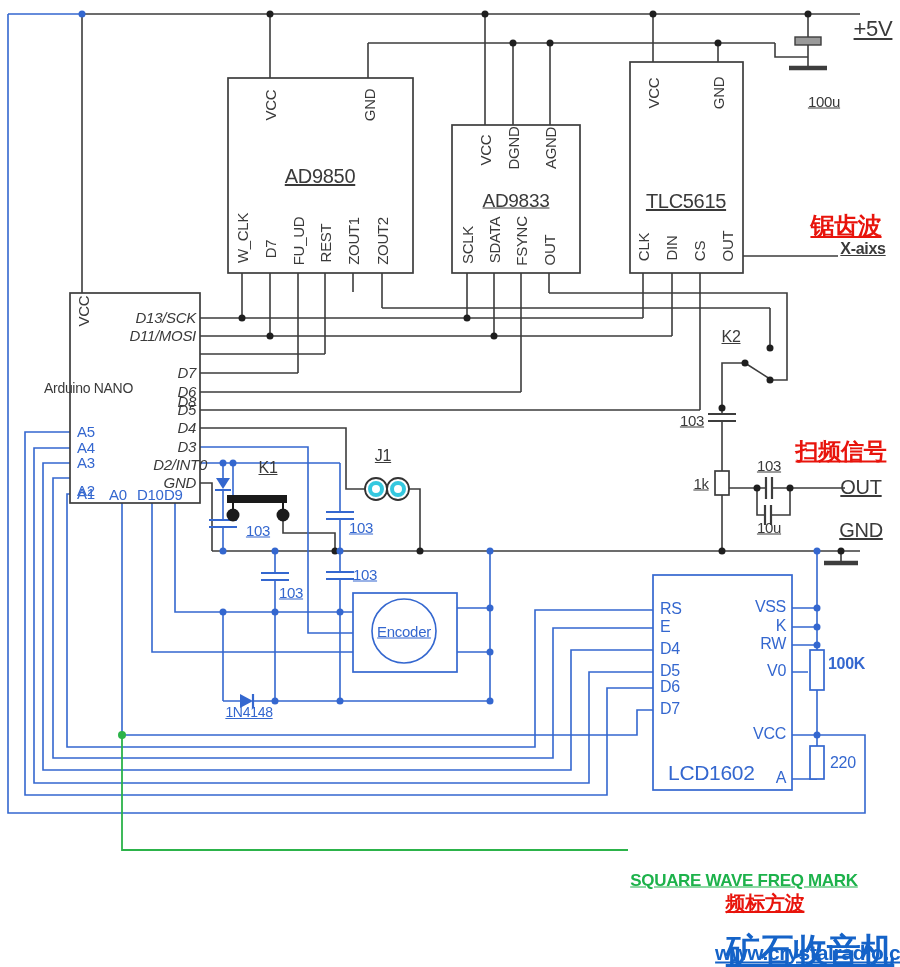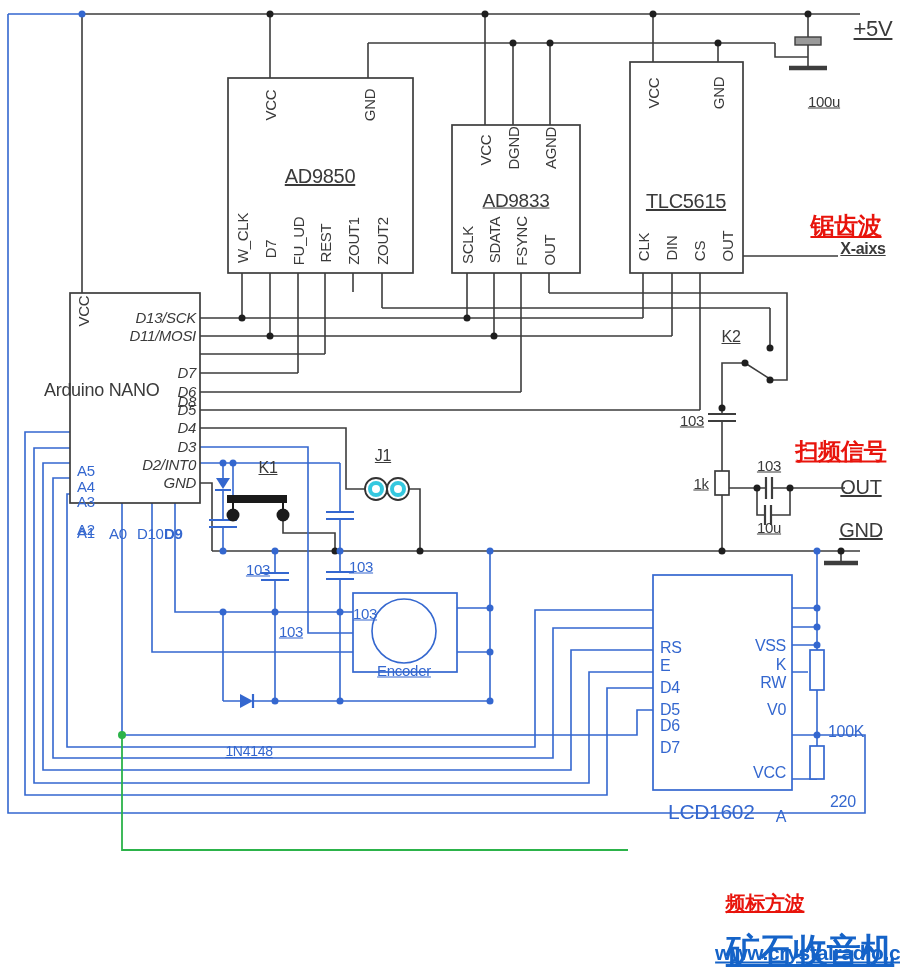--- a/index.html
+++ b/index.html
@@ -3,26 +3,26 @@
 <meta charset="utf-8">
 <style>
   html,body{margin:0;padding:0;background:#fff;}
   #stage{position:relative;width:900px;height:967px;background:#fff;overflow:hidden;
          font-family:"Liberation Sans",sans-serif;}
   #wires{position:absolute;left:0;top:0;}
   .lbl{position:absolute;white-space:nowrap;color:#3a3a3a;line-height:1;
        font-family:"Liberation Sans",sans-serif;letter-spacing:-0.3px;}
   .c{transform:translate(-50%,-50%);text-decoration:underline;}
   .v{transform:translate(-50%,-50%) rotate(-90deg);}
-  .blue{color:#3467cf;margin-top:39px;}
+  .blue{color:#3467cf;}
   .red{color:#e8140c;font-weight:bold;}
   .green{color:#1db24b;font-weight:bold;}
   .wm{color:#1563c8;font-weight:bold;}
   .s14{font-size:14px;} .s15{font-size:15px;} .s16{font-size:16px;}
-  .s17{font-size:17px;} .s18{font-size:18px;} .s19{font-size:19px;}
+  .s17{font-size:17px;} .s18{font-size:14px;} .s19{font-size:19px;}
   .s20{font-size:20px;} .s21{font-size:21px;} .s22{font-size:22px;}
   .s23{font-size:23px;} .s24{font-size:24px;} .s34{font-size:34px;}
   .pr{width:96px;text-align:right;font-style:italic;}
   .lr{width:60px;text-align:right;}
   .b{font-weight:bold;}
 </style>
 </head>
 <body>
 
 <div id="stage">
@@ -205,64 +205,65 @@
 <div class="lbl s18" style="left:44px;top:381px;">Arduino NANO</div>
 <div class="lbl v s15" style="left:83px;top:311px;">VCC</div>
 <div class="lbl pr s15" style="left:100px;top:310px;">D13/SCK</div>
 <div class="lbl pr s15" style="left:100px;top:328px;">D11/MOSI</div>
 <div class="lbl pr s15" style="left:100px;top:346px;margin-top:48px;">D8</div>
 <div class="lbl pr s15" style="left:100px;top:365px;">D7</div>
 <div class="lbl pr s15" style="left:100px;top:384px;">D6</div>
 <div class="lbl pr s15" style="left:100px;top:402px;">D5</div>
 <div class="lbl pr s15" style="left:100px;top:420px;">D4</div>
 <div class="lbl pr s15" style="left:100px;top:439px;">D3</div>
-<div class="lbl pr s15" style="left:100px;top:457px;">D2/INT0</div>
+<div class="lbl pr s15" style="left:111px;top:457px;">D2/INT0</div>
 <div class="lbl pr s15" style="left:100px;top:475px;">GND</div>
 <div class="lbl blue s15" style="left:77px;top:424px;">A5</div>
 <div class="lbl blue s15" style="left:77px;top:440px;">A4</div>
 <div class="lbl blue s15" style="left:77px;top:455px;">A3</div>
 <div class="lbl blue s15" style="left:77px;top:483px;">A2</div>
 <div class="lbl blue s15" style="left:77px;top:486px;">A1</div>
 <div class="lbl blue s15" style="left:109px;top:487px;">A0</div>
 <div class="lbl blue s15" style="left:137px;top:487px;">D10</div>
-<div class="lbl blue s15" style="left:164px;top:487px;font-weight:bold;">D9</div>
+<div class="lbl blue s15" style="left:164px;top:487px;">D9</div>
 
 <div class="lbl c blue s15" style="left:404px;top:631px;">Encoder</div>
 <div class="lbl blue s21" style="left:668px;top:762px;">LCD1602</div>
 <div class="lbl blue s16" style="left:660px;top:601px;">RS</div>
 <div class="lbl blue s16" style="left:660px;top:619px;">E</div>
 <div class="lbl blue s16" style="left:660px;top:641px;">D4</div>
 <div class="lbl blue s16" style="left:660px;top:663px;">D5</div>
 <div class="lbl blue s16" style="left:660px;top:679px;">D6</div>
 <div class="lbl blue s16" style="left:660px;top:701px;">D7</div>
 <div class="lbl lr blue s16" style="left:726px;top:599px;">VSS</div>
 <div class="lbl lr blue s16" style="left:726px;top:618px;">K</div>
 <div class="lbl lr blue s16" style="left:726px;top:636px;">RW</div>
 <div class="lbl lr blue s16" style="left:726px;top:663px;">V0</div>
 <div class="lbl lr blue s16" style="left:726px;top:726px;">VCC</div>
 <div class="lbl lr blue s16" style="left:726px;top:770px;">A</div>
-<div class="lbl blue s16" style="left:828px;top:685px;">100K</div>
+<div class="lbl blue s16" style="left:828px;top:656px;font-weight:bold;">100K</div>
 <div class="lbl blue s16" style="left:830px;top:755px;">220</div>
 
 <div class="lbl c s16" style="left:268px;top:468px;">K1</div>
 <div class="lbl c s16" style="left:383px;top:456px;">J1</div>
 <div class="lbl c s16" style="left:731px;top:337px;">K2</div>
 <div class="lbl c blue s15" style="left:258px;top:530px;">103</div>
 <div class="lbl c blue s15" style="left:361px;top:527px;">103</div>
 <div class="lbl c blue s15" style="left:365px;top:574px;">103</div>
 <div class="lbl c blue s15" style="left:291px;top:592px;">103</div>
 <div class="lbl c blue s14" style="left:249px;top:712px;">1N4148</div>
 <div class="lbl c s15" style="left:692px;top:420px;">103</div>
 <div class="lbl c s15" style="left:701px;top:483px;">1k</div>
 <div class="lbl c s15" style="left:769px;top:465px;">103</div>
 <div class="lbl c s15" style="left:769px;top:527px;">10u</div>
 
 <div class="lbl c red s24" style="left:846px;top:226px;">锯齿波</div>
 <div class="lbl c s16 b" style="left:863px;top:249px;">X-aixs</div>
 <div class="lbl c red s23" style="left:841px;top:451px;">扫频信号</div>
 <div class="lbl c s20" style="left:861px;top:487px;">OUT</div>
 <div class="lbl c s20" style="left:861px;top:530px;">GND</div>
+<div class="lbl c green s17" style="left:744px;top:880px;">SQUARE WAVE FREQ MARK</div>
 <div class="lbl c red s20" style="left:765px;top:903px;">频标方波</div>
 
 <div class="lbl c wm s34" style="left:810px;top:950px;text-align:center;">矿石收音机</div>
 <div class="lbl c wm s21" style="left:814px;top:952px;">www.crystalradio.cn</div>
 
 </div>
 
 </body></html>

